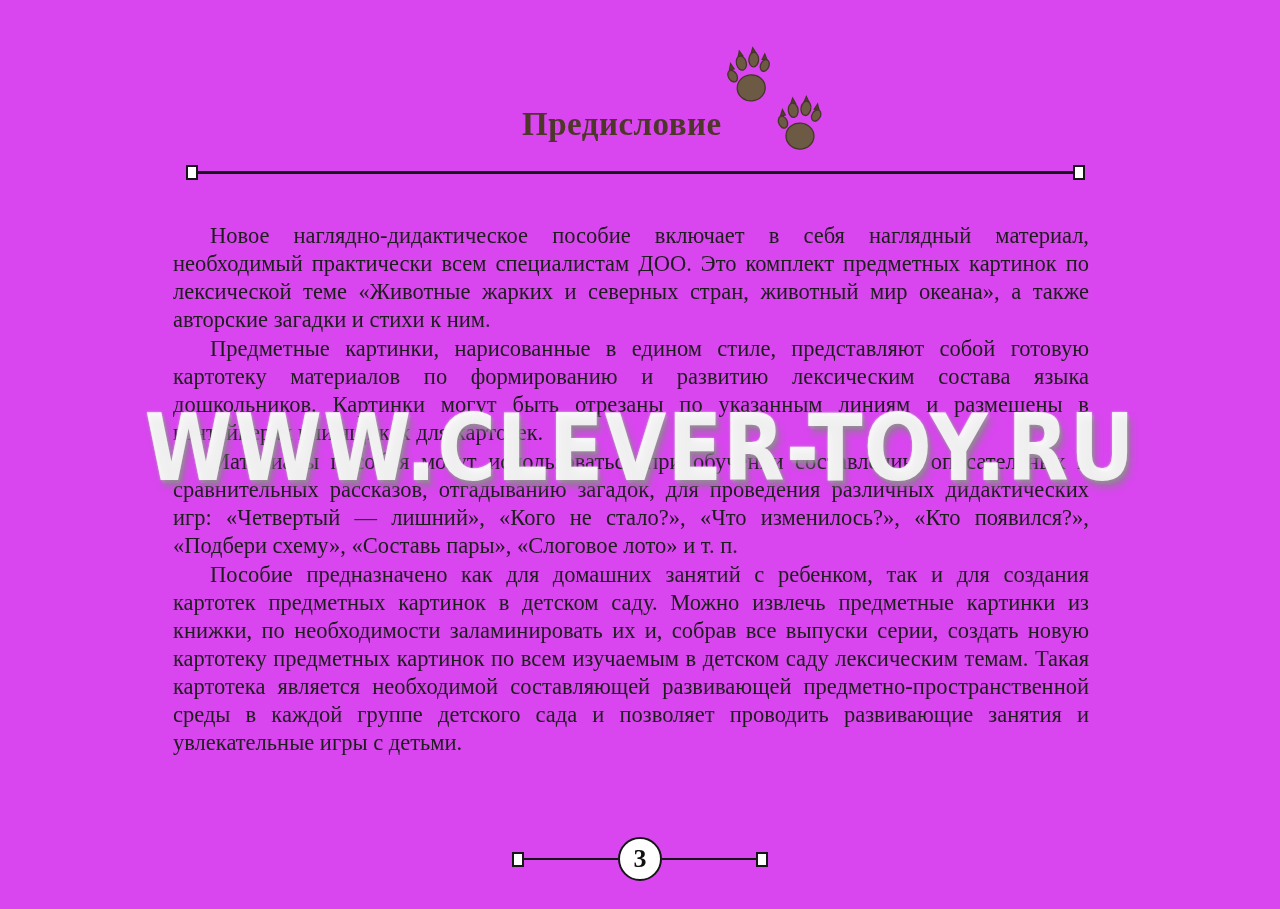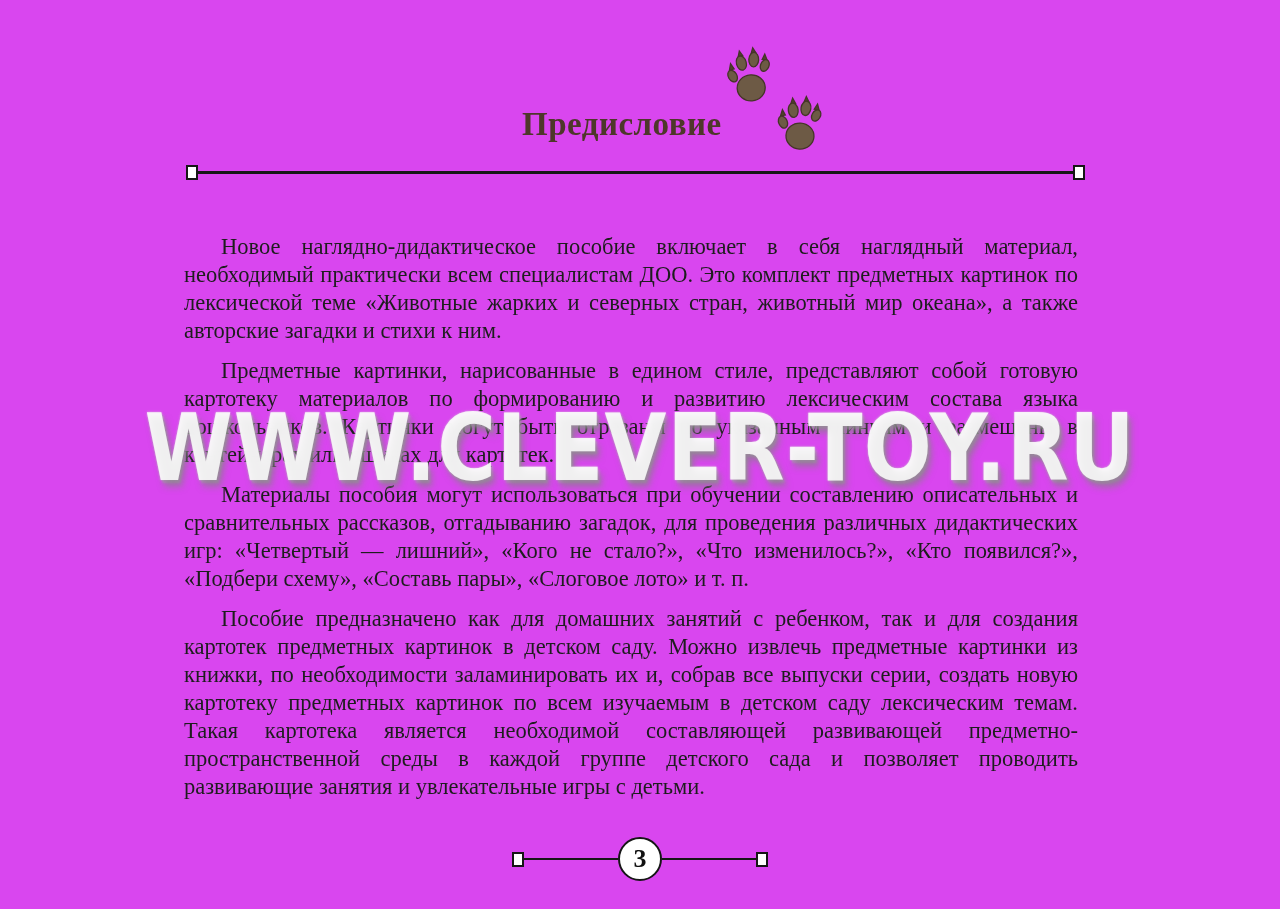--- a/index.html
+++ b/index.html
@@ -61,21 +61,21 @@
     position: absolute;
     left: 172px;
     top: 221px;
     width: 918px;
     color: #1d1d1d;
     font-size: 22.5px;
     line-height: 28px;
     text-align: justify;
   }
   .content p {
-    margin: 12px;
+    margin: 1px;
     text-indent: 37px;
   }
 
   
   .watermark {
     position: absolute;
     top: 394px;
     left: 50%;
     transform: translateX(-50%) scaleY(1.16);
     transform-origin: center top;

